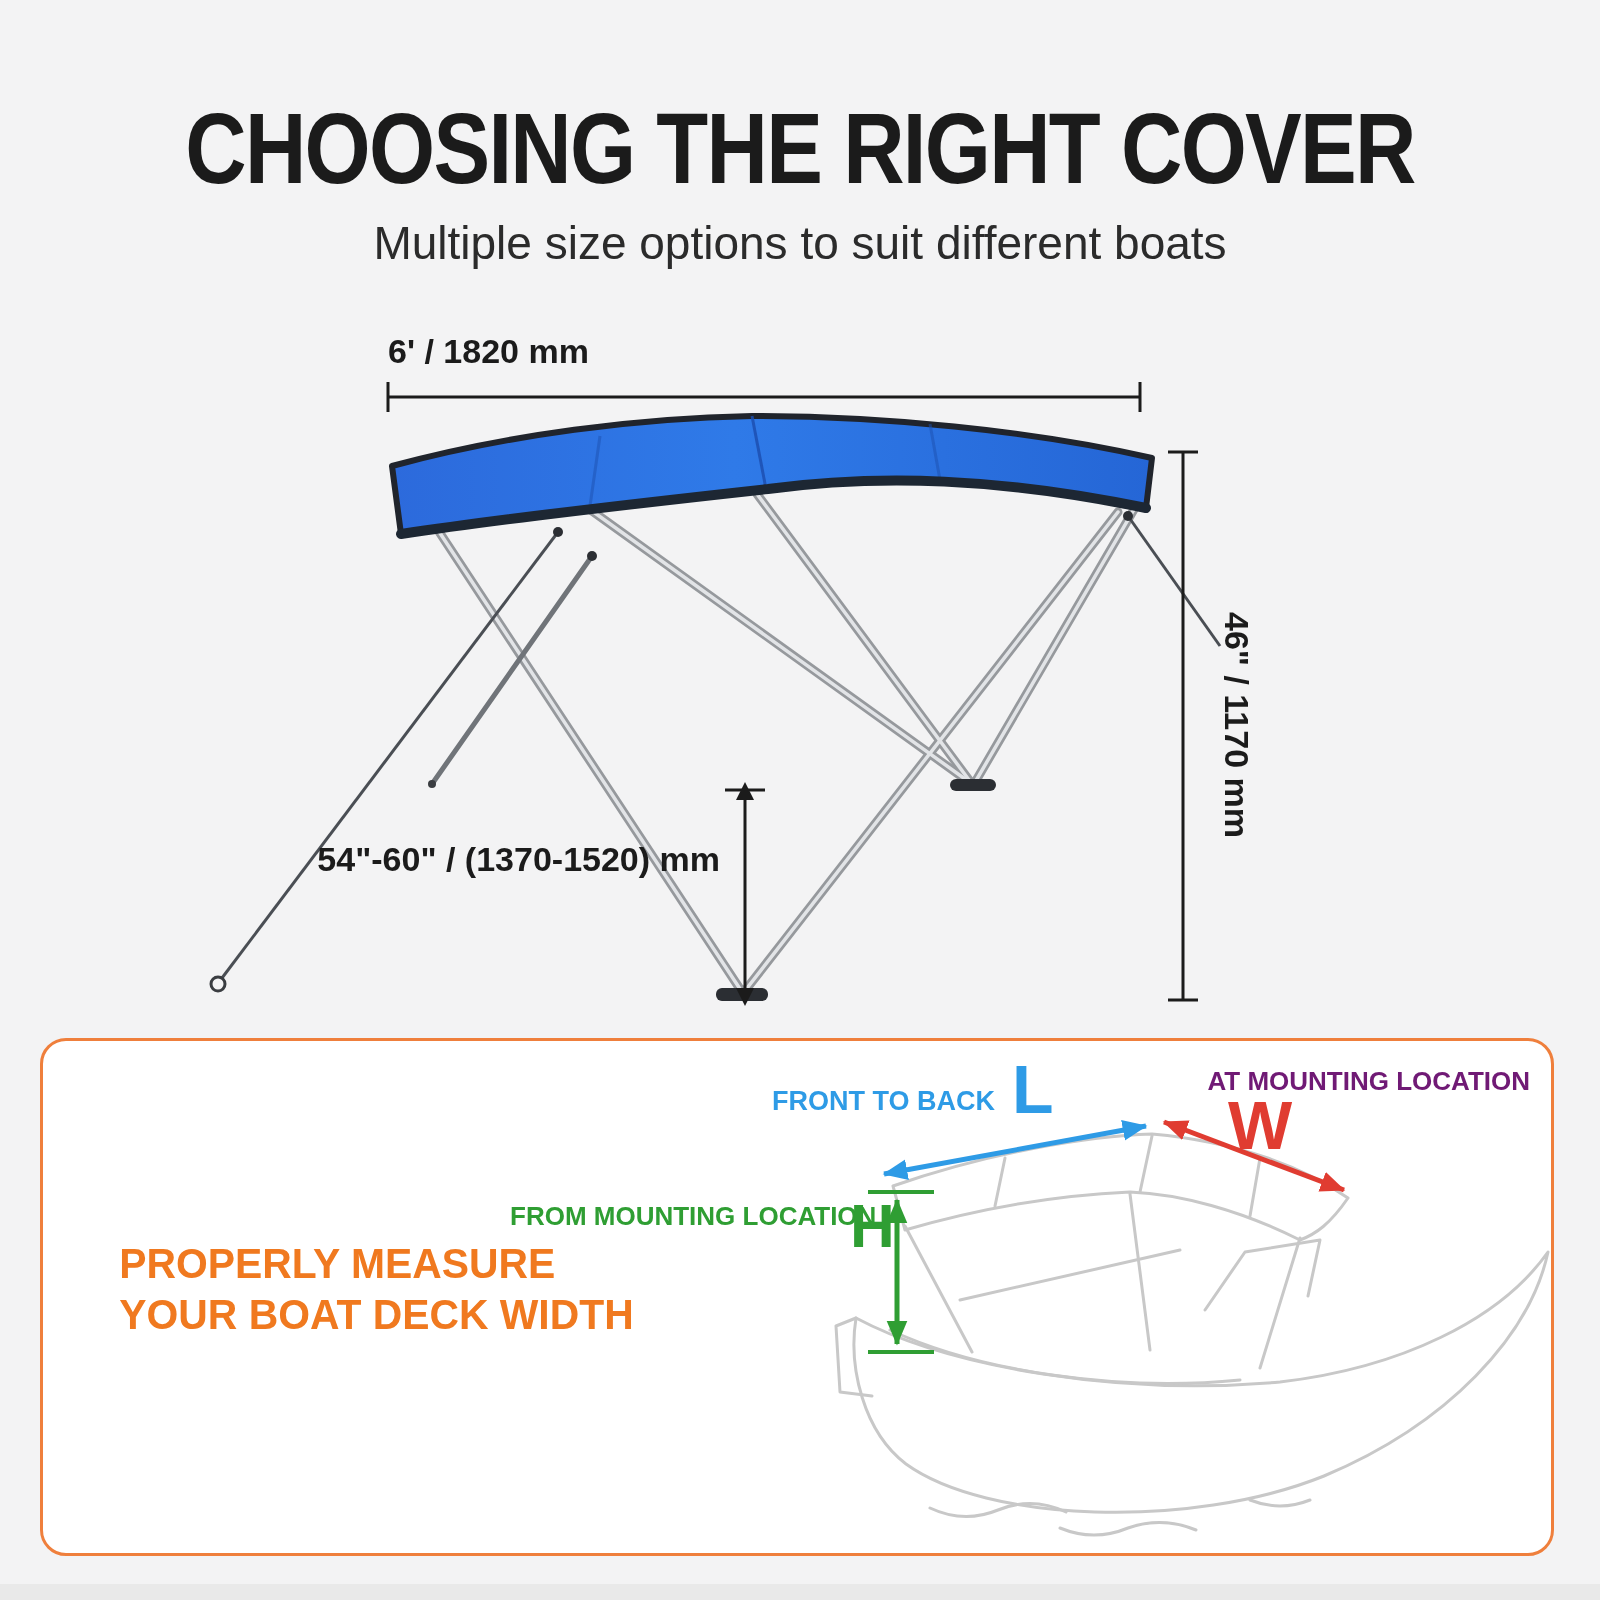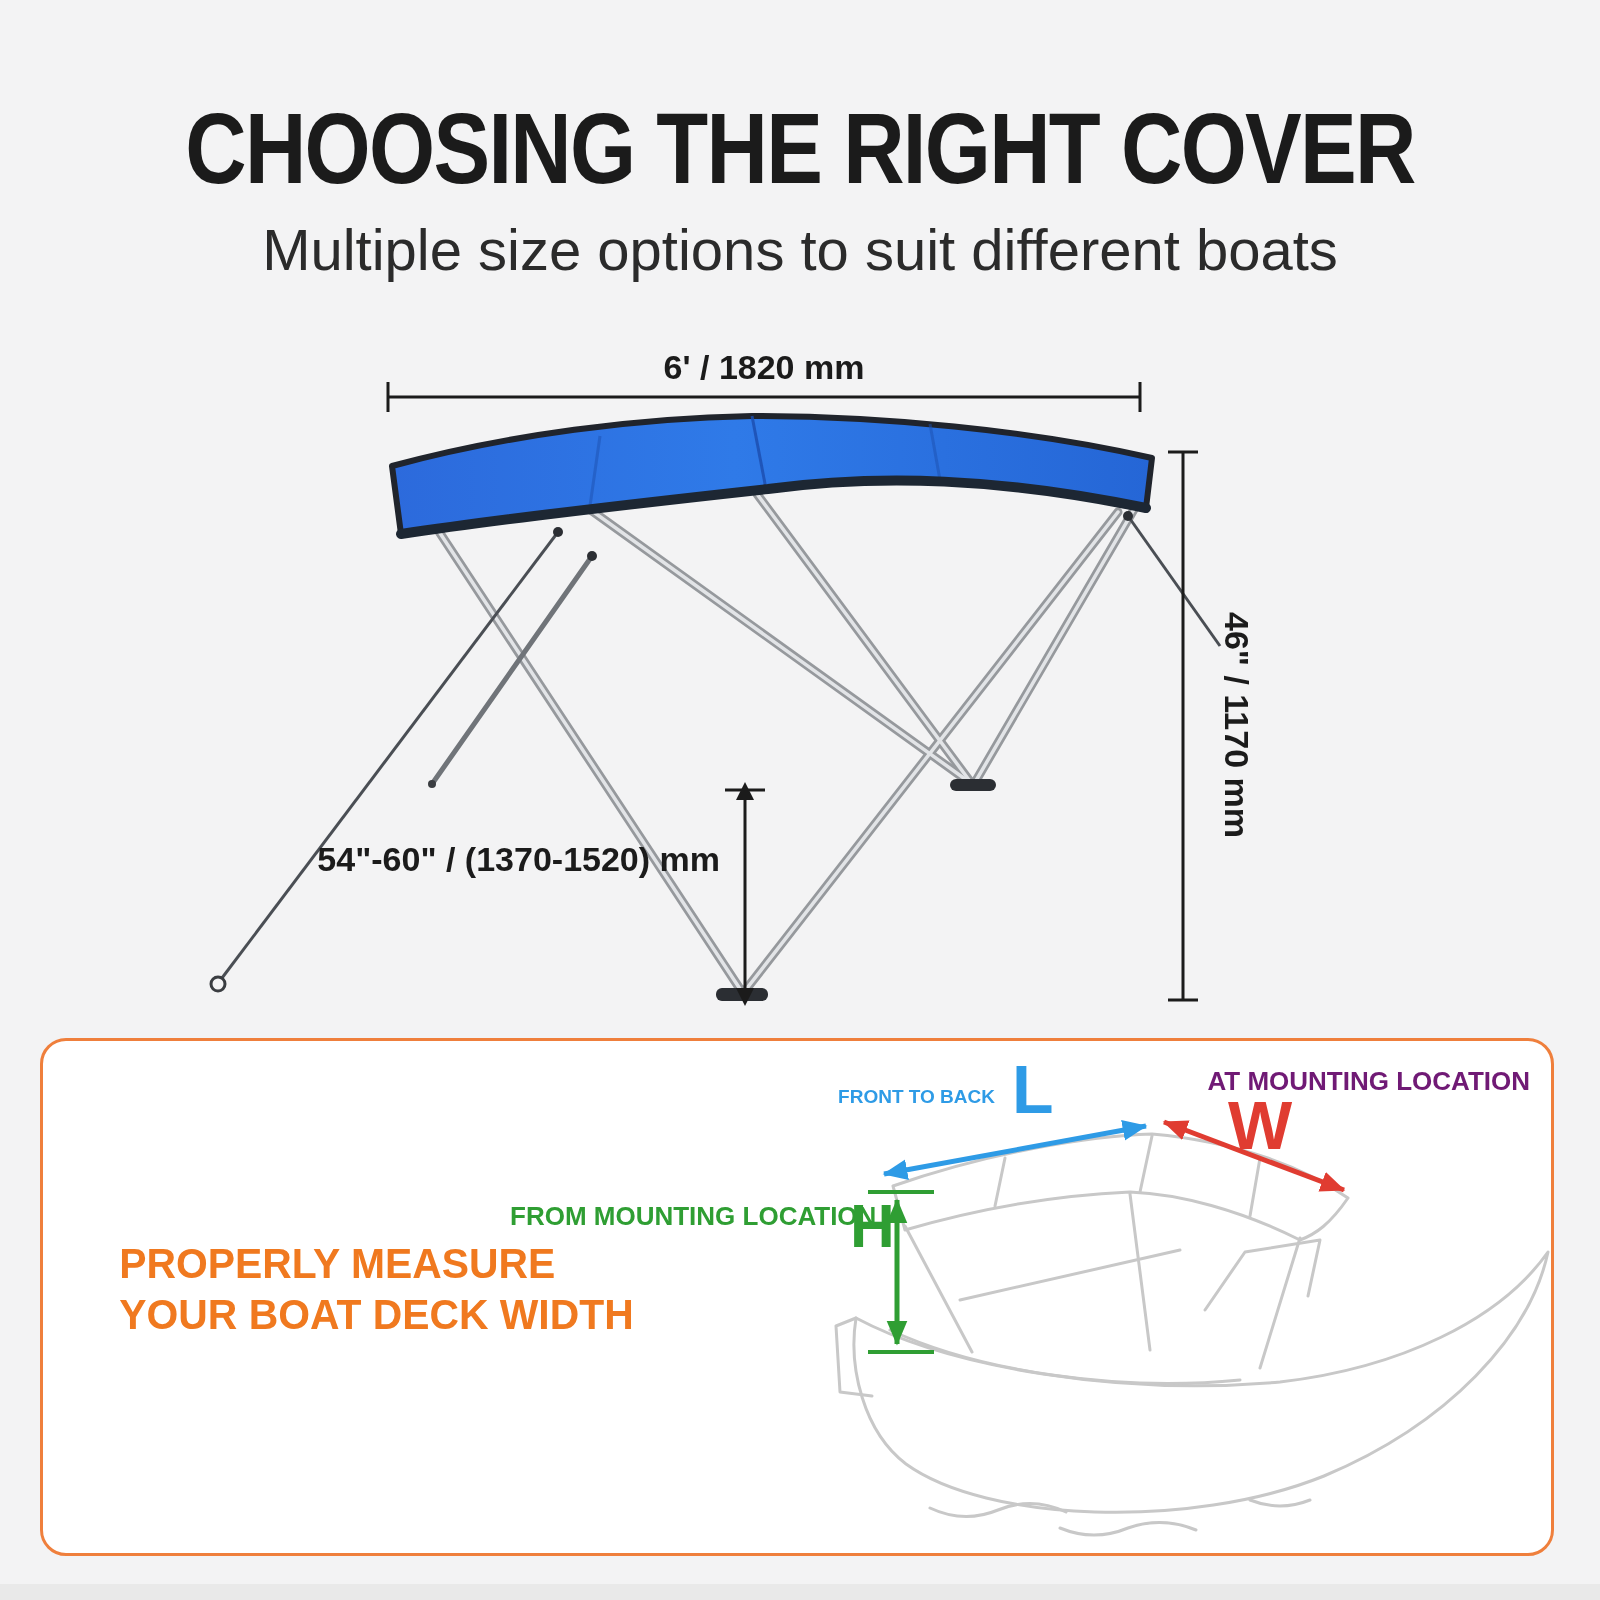--- a/index.html
+++ b/index.html
@@ -8,45 +8,45 @@
     background:#f3f3f4;overflow:hidden;
     font-family:"Liberation Sans", sans-serif;color:#1b1b1b;
   }
   .title{
     position:absolute;left:0;right:0;top:96px;text-align:center;
     font-size:100px;font-weight:900;letter-spacing:-2px;color:#1b1b1b;
     transform:scaleX(0.85);line-height:1.05;white-space:nowrap;
   }
   .subtitle{
     position:absolute;left:0;right:0;top:216px;text-align:center;
-    font-size:58px;font-weight:400;color:#2b2b2b;white-space:nowrap;
+    font-size:46px;font-weight:400;color:#2b2b2b;white-space:nowrap;
   }
   .dim{
     position:absolute;font-size:34px;font-weight:700;color:#1b1b1b;white-space:nowrap;
   }
-  .dim-top{left:388px;width:752px;top:332px;text-align:center;margin-top:16px;}
+  .dim-top{left:388px;width:752px;top:332px;text-align:left;}
   .dim-height{
     left:1076px;top:705px;width:320px;height:40px;text-align:center;
     transform:rotate(90deg);
   }
   .dim-mount{left:250px;width:470px;top:840px;text-align:right;}
   .panel{
     position:absolute;left:40px;top:1038px;width:1514px;height:518px;
     background:#ffffff;border:3px solid #ef7f3c;border-radius:26px;
     box-sizing:border-box;
   }
   .gfx{position:absolute;left:0;top:0;width:1600px;height:1600px;pointer-events:none;}
   .panel-headline{
     position:absolute;left:108px;top:1238px;width:452px;text-align:center;
     font-size:43px;font-weight:900;color:#f0791f;line-height:1.18;
     transform:scaleX(0.95);
   }
   .panel-headline span{display:block;white-space:nowrap;}
   .lbl{position:absolute;font-weight:700;white-space:nowrap;}
-  .lbl-ftb{left:745px;top:1086px;width:250px;text-align:right;font-size:19px;color:#2e9be6;}
+  .lbl-ftb{left:745px;top:1086px;width:250px;text-align:right;font-size:27px;color:#2e9be6;}
   .lbl-L{left:1012px;top:1050px;font-size:68px;color:#2e9be6;}
   .lbl-aml{left:1185px;top:1066px;width:345px;text-align:right;font-size:26px;color:#701a75;}
   .lbl-W{left:1228px;top:1086px;font-size:68px;color:#e03c31;}
   .lbl-fml{left:510px;top:1200px;width:335px;text-align:right;font-size:26px;color:#2f9e33;line-height:1.3;}
   .lbl-fml span{display:block;}
   .lbl-H{left:850px;top:1190px;font-size:62px;color:#2f9e33;}
 </style>
 </head>
 <body>
 

